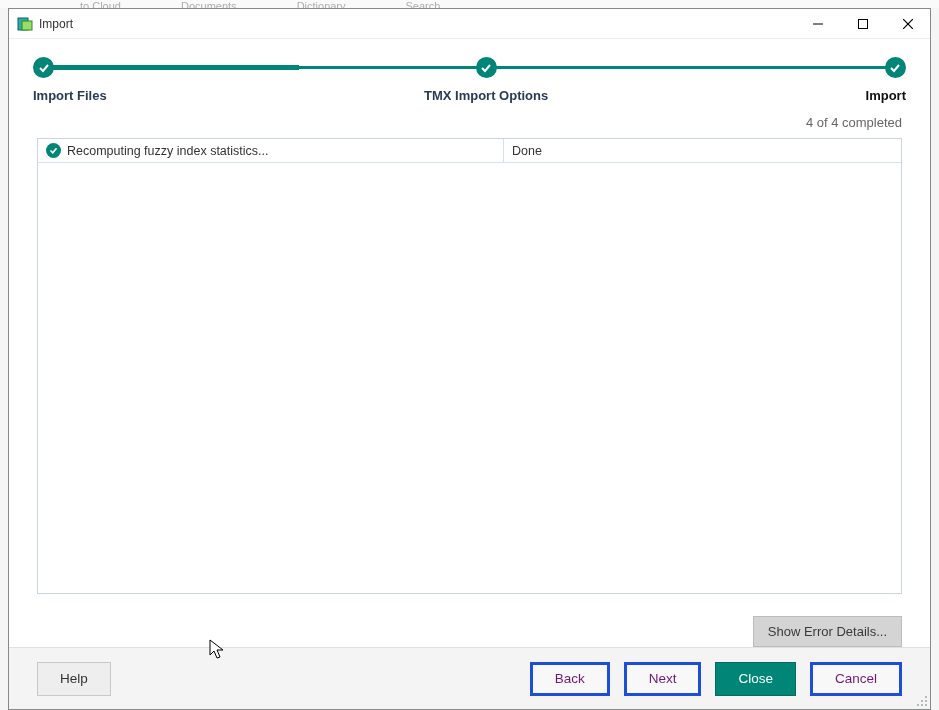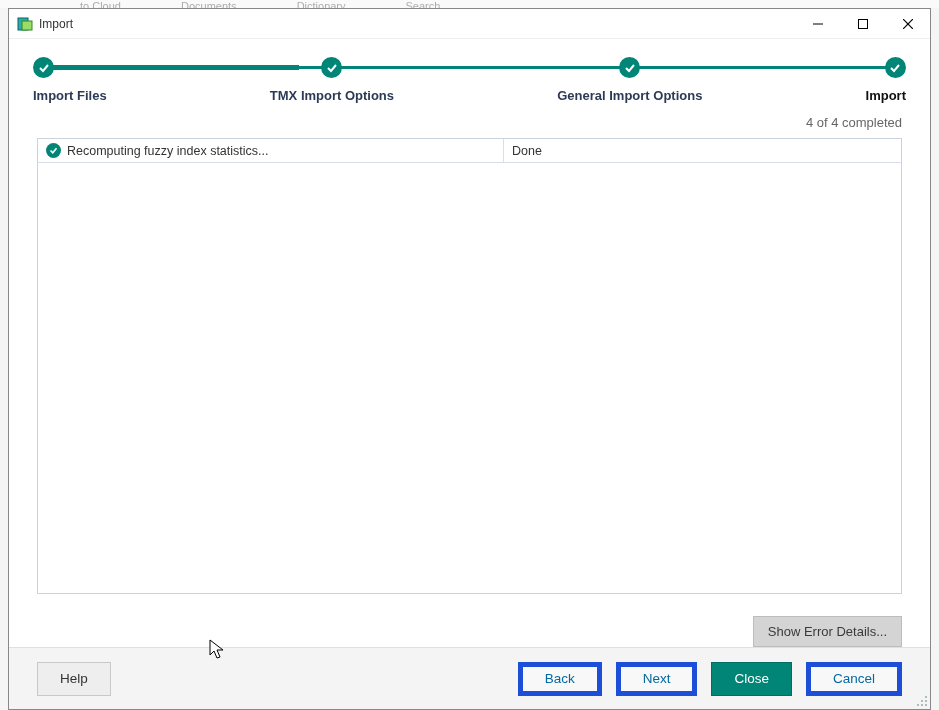--- a/index.html
+++ b/index.html
@@ -47,21 +47,21 @@
   .progress-count { text-align:right; color:#666; font-size:13px; padding: 0 28px 8px; }
   .content { flex:1; padding: 0 28px 12px; display:flex; flex-direction:column; }
   .grid { border:1px solid #c9d4de; flex:1; overflow:hidden; }
   .row { display:flex; border-bottom:1px solid #d6e0ea; height:24px; align-items:center; font-size:12.5px; color:#333; }
   .cell-left { width:54%; display:flex; align-items:center; padding:0 8px; border-right:1px solid #d6e0ea; height:100%; }
   .cell-right { width:46%; padding:0 8px; }
   .check-badge { width:15px; height:15px; border-radius:50%; background:#008577; display:inline-flex; align-items:center; justify-content:center; margin-right:6px; flex-shrink:0; }
   .error-btn-row { text-align:right; padding:10px 28px 0; }
   .error-btn { background:#d4d4d4; color:#3a3a3a; border:1px solid #bcbcbc; padding:7px 14px; font-size:13px; cursor:pointer; }
   .footer { height:62px; background:#f4f4f4; border-top:1px solid #e0e0e0; display:flex; align-items:center; padding:0 28px; position:relative; }
-  .btn { height:34px; padding:0 22px; font-size:13.5px; border:5px solid #1d4ed8; background:#f8f8f8; color:#0369a1; cursor:default; }
+  .btn { height:34px; padding:0 22px; font-size:13.5px; border:3px solid #1d4ed8; background:#f8f8f8; color:#701a75; cursor:default; }
   .btn.enabled { color:#333; cursor:pointer; background:#eeeeee; border:1px solid #c8c8c8; }
   .btn.primary { background:#008577; color:#ffffff; border:1px solid #006e63; cursor:pointer; }
   .footer-right { margin-left:auto; display:flex; gap:14px; }
   .cursor { position:absolute; left:200px; bottom:48px; pointer-events:none; }
   .resize-grip { position:absolute; right:2px; bottom:2px; width:14px; height:14px; }
 </style>
 </head>
 <body>
 
 <div class="bg-strip">
@@ -115,28 +115,20 @@
           <div class="step-label">Import Files</div>
         </div>
         <div class="step-node">
           <div class="step-circle">
               <svg width="12" height="12" viewBox="0 0 12 12">
                 <polyline points="2,6 5,9 10,3" fill="none" stroke="#fff" stroke-width="2"></polyline>
               </svg>
             </div>
           <div class="step-label">TMX Import Options</div>
         </div>
-        <div class="step-node">
-          <div class="step-circle">
-              <svg width="12" height="12" viewBox="0 0 12 12">
-                <polyline points="2,6 5,9 10,3" fill="none" stroke="#fff" stroke-width="2"></polyline>
-              </svg>
-            </div>
-          <div class="step-label">General Import Options</div>
-        </div>
         <div class="step-node last">
           <div class="step-circle">
               <svg width="12" height="12" viewBox="0 0 12 12">
                 <polyline points="2,6 5,9 10,3" fill="none" stroke="#fff" stroke-width="2"></polyline>
               </svg>
             </div>
           <div class="step-label">Import</div>
         </div>
       </div>
     </div>

